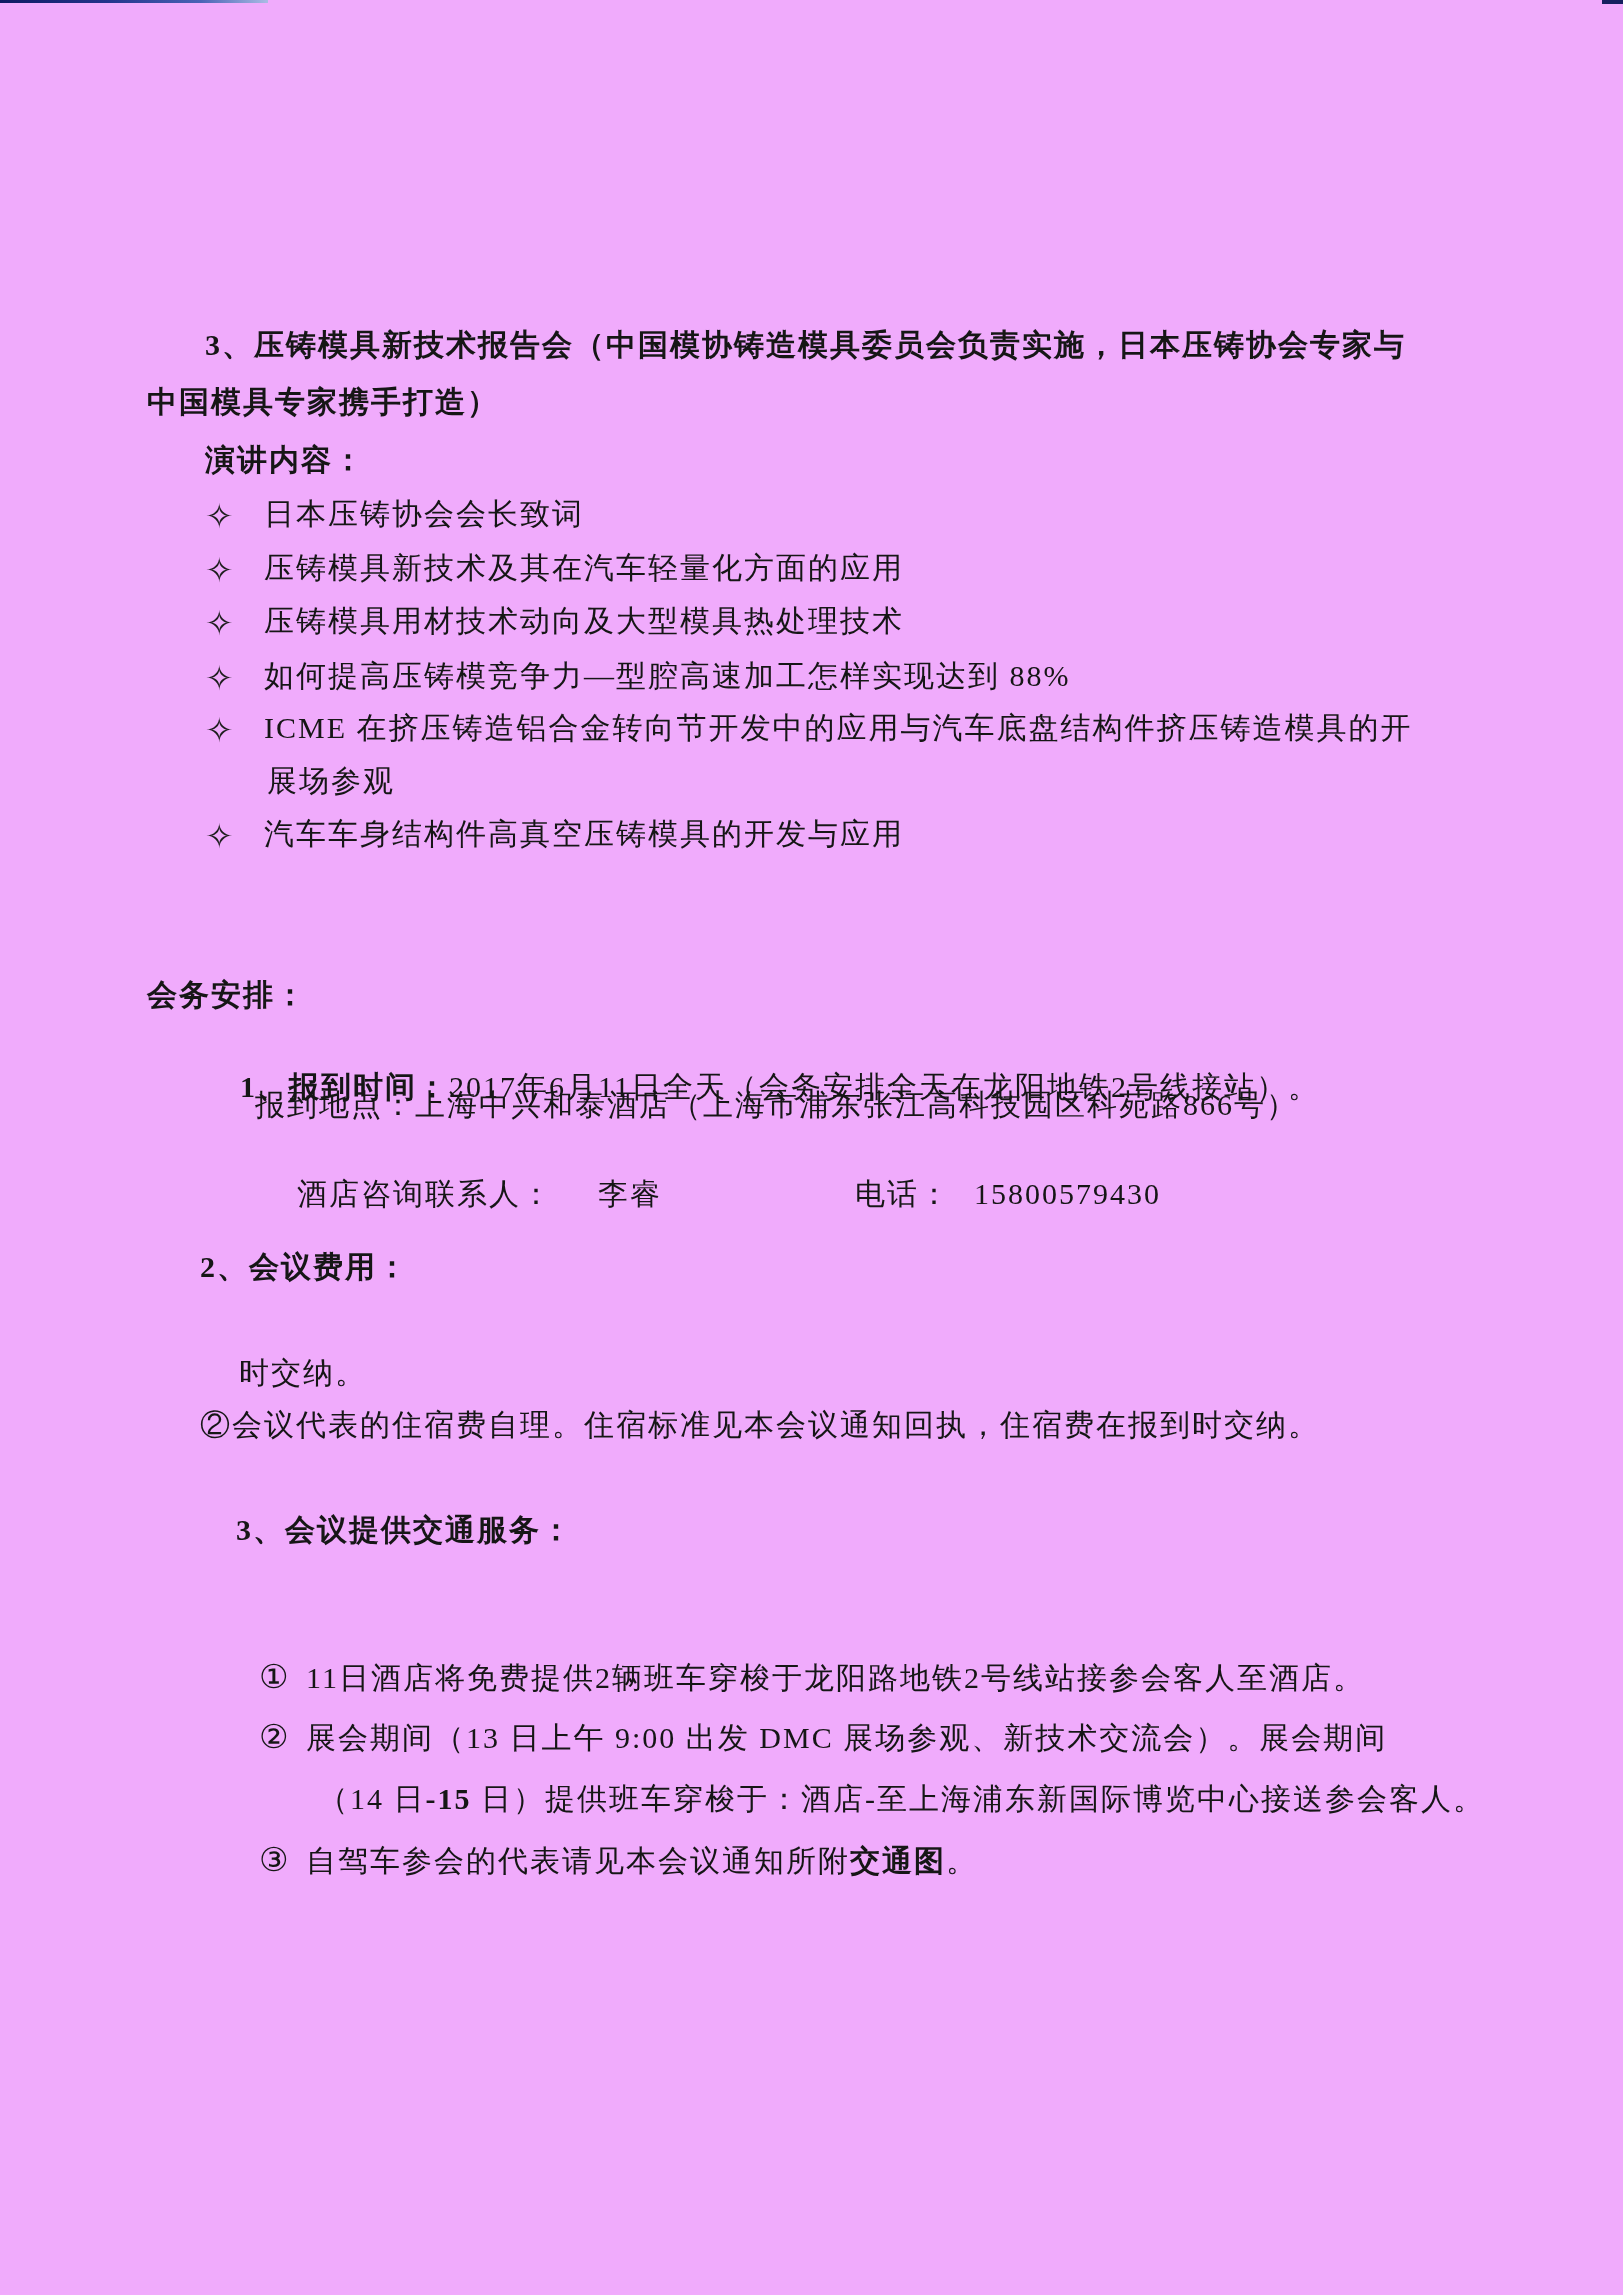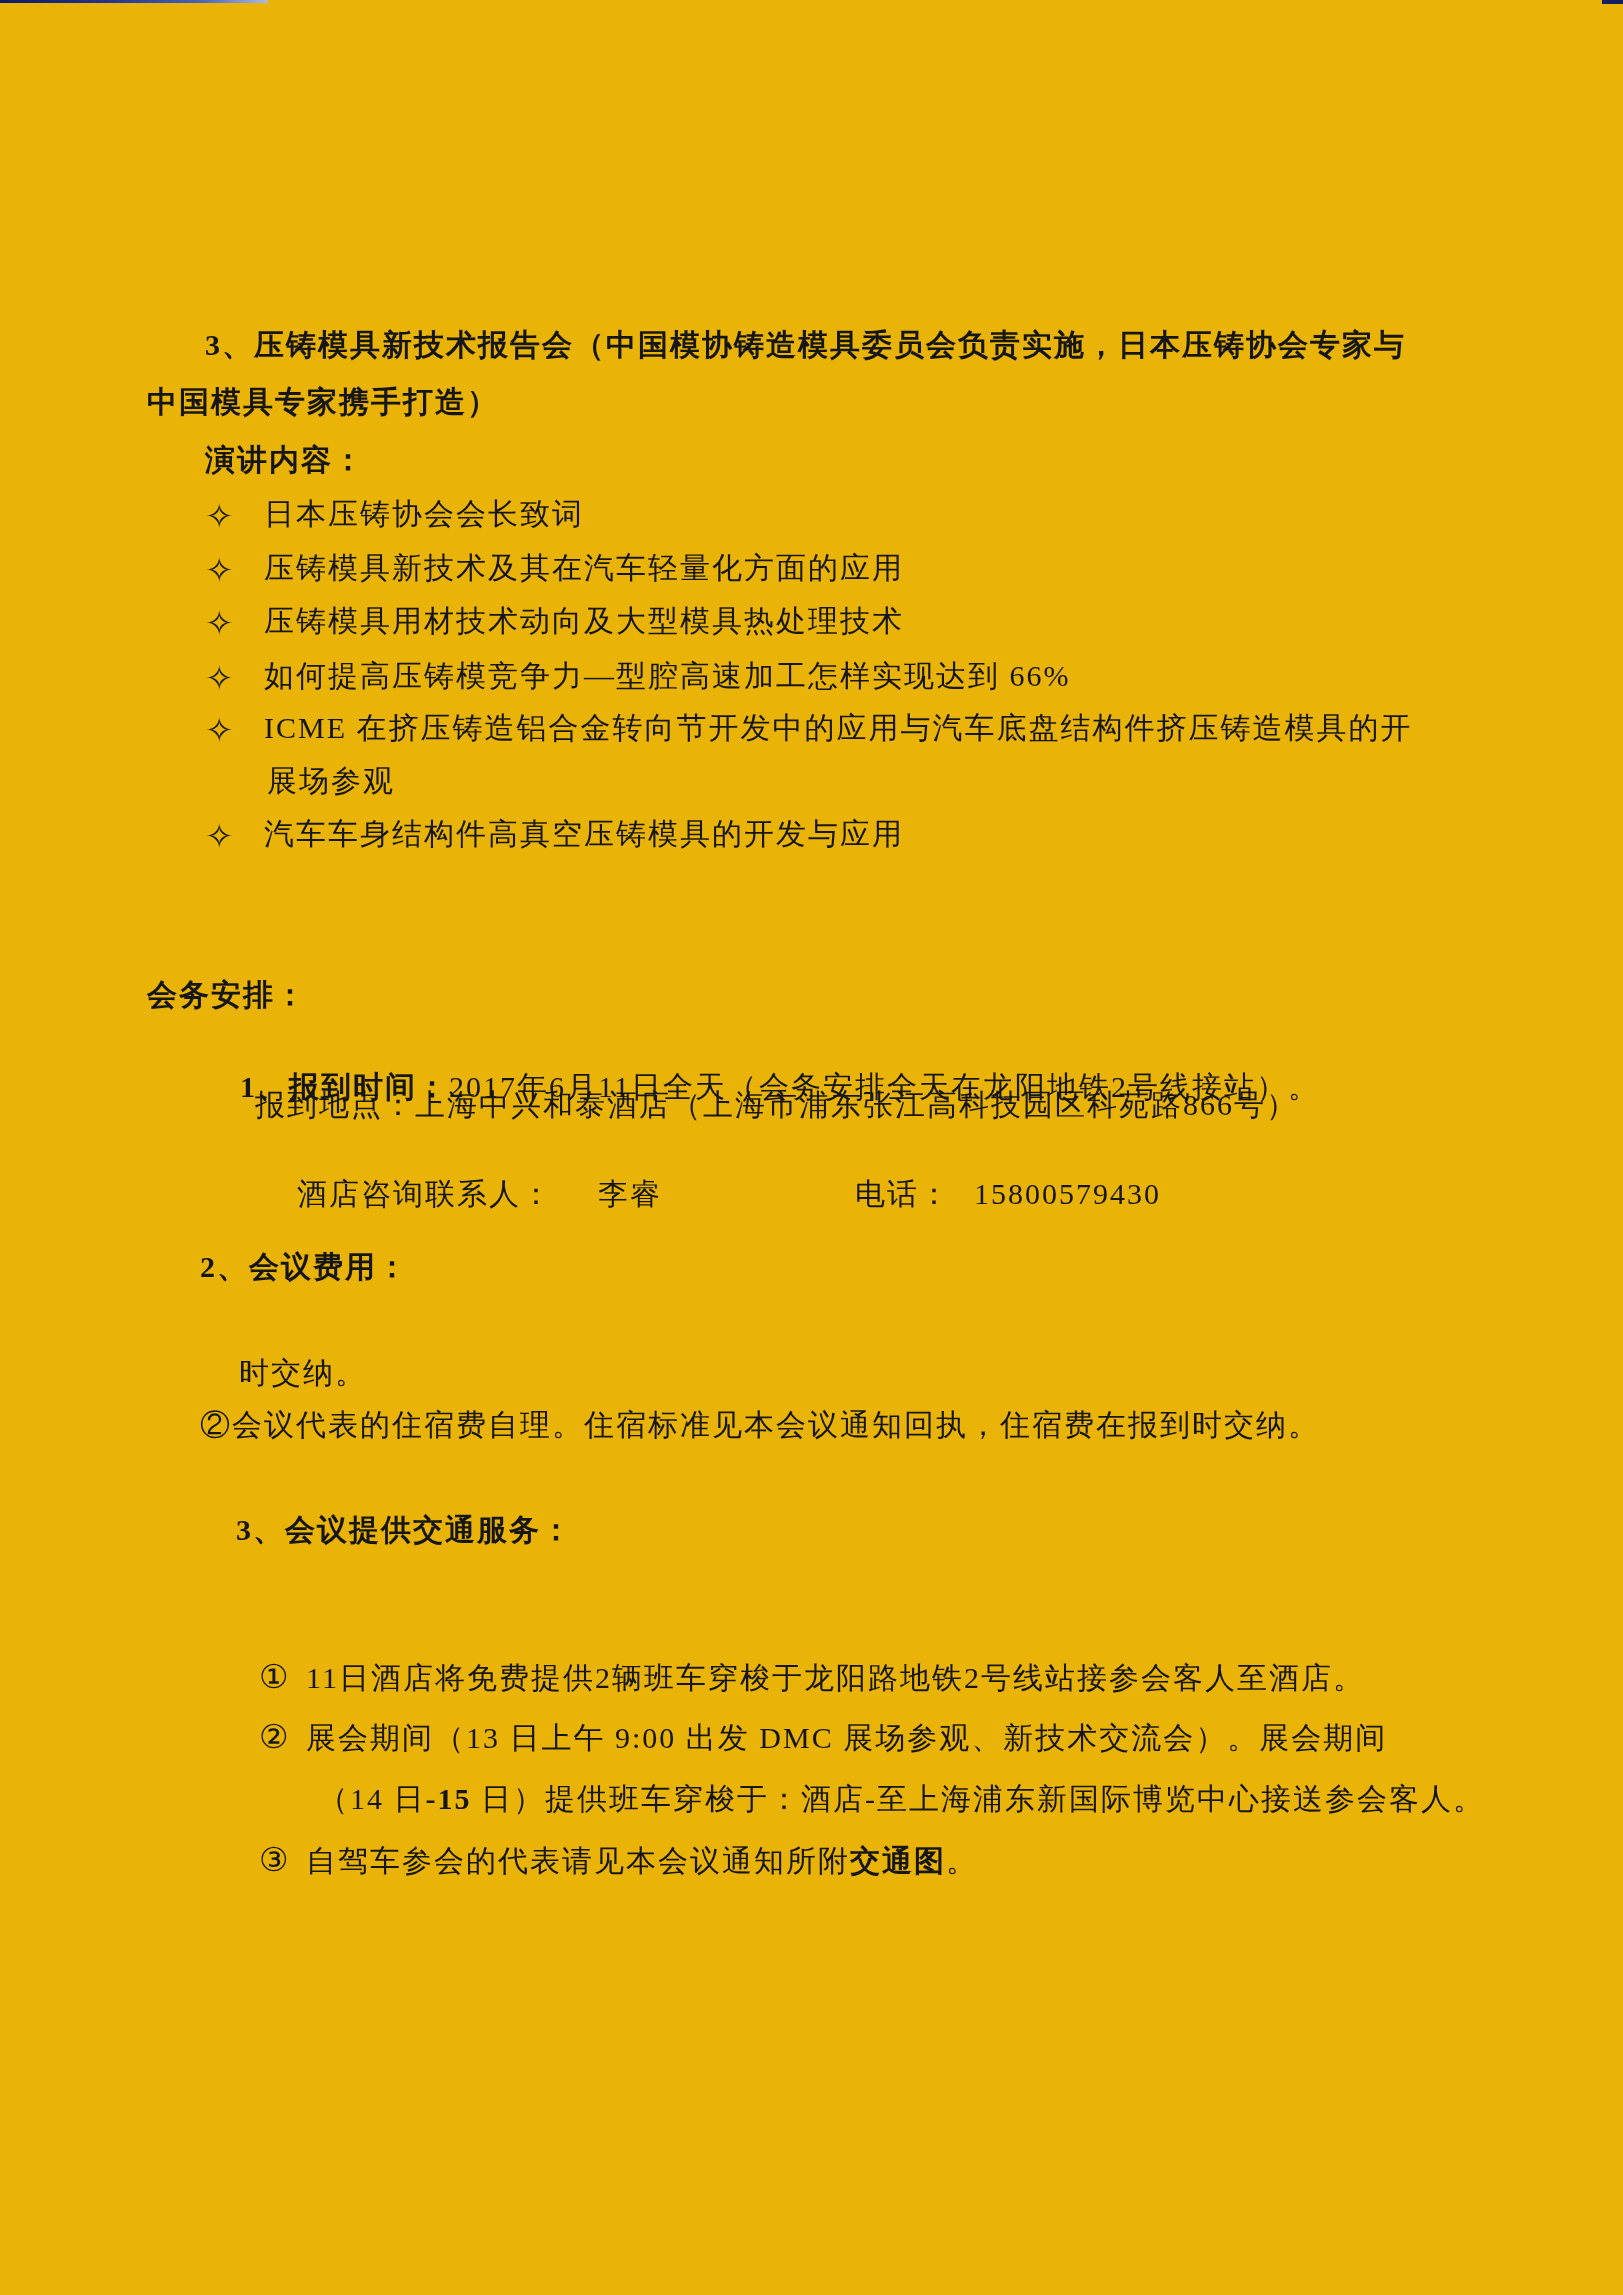--- a/index.html
+++ b/index.html
@@ -1,20 +1,20 @@
 <!DOCTYPE html>
 <html style="font-size:10.5px"><head>
 <meta charset="utf-8">
 <style>
   html,body{margin:0;padding:0;background:#888;}
   .page{
     position:relative;
     width:1623px;
     height:2295px;
-    background:#eab308;
+    background:#f0abfc;
     font-family:"Liberation Serif","DejaVu Serif",serif;
     color:#161616;
     overflow:hidden;
   }
   .line{
     position:absolute;
     font-size:30px;
     letter-spacing:2px;
     line-height:1.2;
     white-space:pre;
@@ -68,21 +68,21 @@
   <div class="line bullet-row" style="left:205px;top:550px;">
     <span class="bullet-glyph">✧</span>
     <span>压铸模具新技术及其在汽车轻量化方面的应用</span>
   </div>
   <div class="line bullet-row" style="left:205px;top:603px;">
     <span class="bullet-glyph">✧</span>
     <span>压铸模具用材技术动向及大型模具热处理技术</span>
   </div>
   <div class="line bullet-row" style="left:205px;top:658px;">
     <span class="bullet-glyph">✧</span>
-    <span>如何提高压铸模竞争力—型腔高速加工怎样实现达到 66%</span>
+    <span>如何提高压铸模竞争力—型腔高速加工怎样实现达到 88%</span>
   </div>
   <div class="line bullet-row" style="left:205px;top:710px;">
     <span class="bullet-glyph">✧</span>
     <span>ICME 在挤压铸造铝合金转向节开发中的应用与汽车底盘结构件挤压铸造模具的开</span>
   </div>
   <div class="line" style="left:267px;top:763px;">展场参观</div>
   <div class="line bullet-row" style="left:205px;top:816px;">
     <span class="bullet-glyph">✧</span>
     <span>汽车车身结构件高真空压铸模具的开发与应用</span>
   </div>

